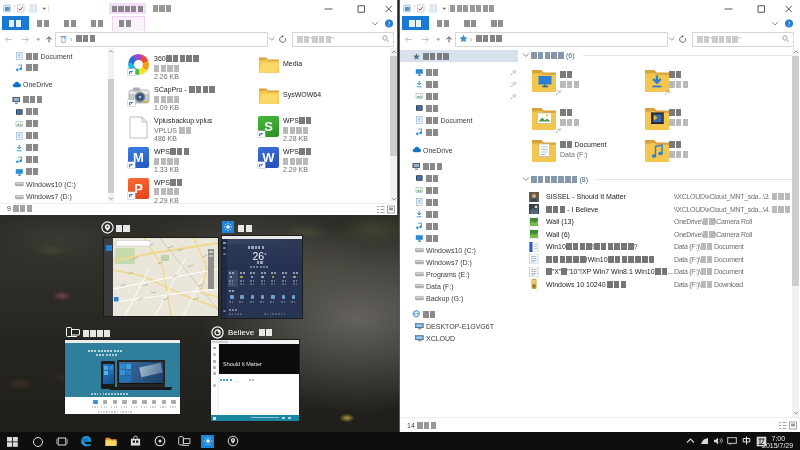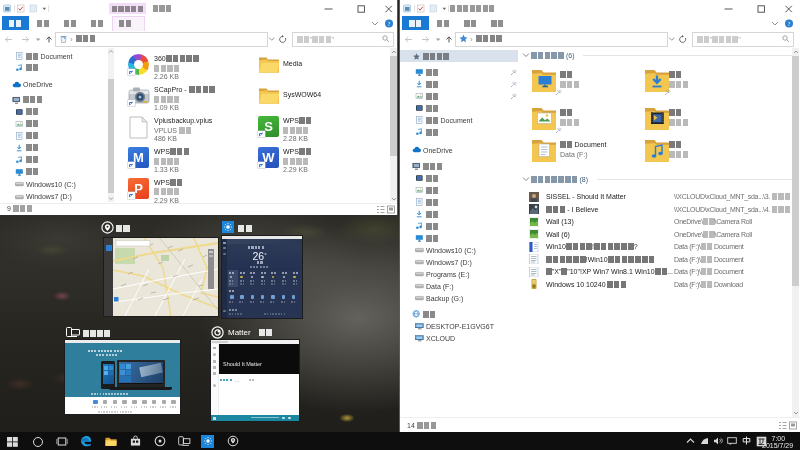--- a/index.html
+++ b/index.html
@@ -185,21 +185,21 @@
     <div class="a" style="left:161.60000000000002px;top:399.5px;width:4.5px;height:4.5px;background:#9a9a9a;border-radius:1px;opacity:.85"></div>
     <i class="a" style="left:160.10000000000002px;top:406px;width:6.5px;height:1.8px;background:repeating-linear-gradient(90deg,#aaa 0 1.3px,transparent 1.3px 2.5px);opacity:0.6;"></i>
     <div class="a" style="left:171.4px;top:399.5px;width:4.5px;height:4.5px;background:#9a9a9a;border-radius:1px;opacity:.85"></div>
     <i class="a" style="left:169.9px;top:406px;width:6.5px;height:1.8px;background:repeating-linear-gradient(90deg,#aaa 0 1.3px,transparent 1.3px 2.5px);opacity:0.6;"></i>
     <i class="a" style="left:98px;top:410.5px;width:34.1px;height:2px;background:repeating-linear-gradient(90deg,#999 0 1.5px,transparent 1.5px 2.7px);opacity:0.5;"></i>
     <svg class="a" style="left:211px;top:326px" width="13" height="13" viewBox="0 0 13 13">
 <circle cx="6.5" cy="6.5" r="5.6" fill="none" stroke="#fff" stroke-width="1.2"></circle>
 <circle cx="6.5" cy="6.5" r="2.6" fill="none" stroke="#fff" stroke-width="1.2"></circle>
 <circle cx="7.6" cy="5.6" r="1" fill="#fff"></circle>
     </svg>
-    <div class="a" style="left:228px;top:327.5px;font-size:8px;line-height:10px;color:#fff;white-space:nowrap;">Matter</div>
+    <div class="a" style="left:228px;top:327.5px;font-size:8px;line-height:10px;color:#fff;white-space:nowrap;">Believe</div>
     <i class="a" style="left:259px;top:329px;width:13.0px;height:7.0px;background:repeating-linear-gradient(90deg,#fff 0 5.8px,transparent 5.8px 7.0px);opacity:0.88;"></i>
     <div class="a" style="left:211px;top:340px;width:88px;height:81px;background:#fff;box-shadow:0 0 0 1px #1c1c1c">
 <div class="a" style="left:0;top:0;width:88px;height:3.5px;background:#f2f2f2"></div>
 <div class="a" style="left:1px;top:1px;width:16px;height:1.5px;background:#cfcfcf"></div>
 <div class="a" style="left:0;top:3.5px;width:7px;height:72px;background:#fbfbfb;border-right:1px solid #eee"></div>
 <div class="a" style="left:2px;top:7px;width:3px;height:1.5px;background:#b0b0b0"></div>
 <div class="a" style="left:2px;top:13px;width:3px;height:3px;background:#b8b8b8;border-radius:50%"></div>
 <div class="a" style="left:2px;top:20px;width:3px;height:2.5px;background:#b8b8b8"></div>
 <div class="a" style="left:2px;top:26px;width:3px;height:2.5px;background:#b8b8b8"></div>
 <div class="a" style="left:2px;top:32px;width:3px;height:2.5px;background:#b8b8b8"></div>

